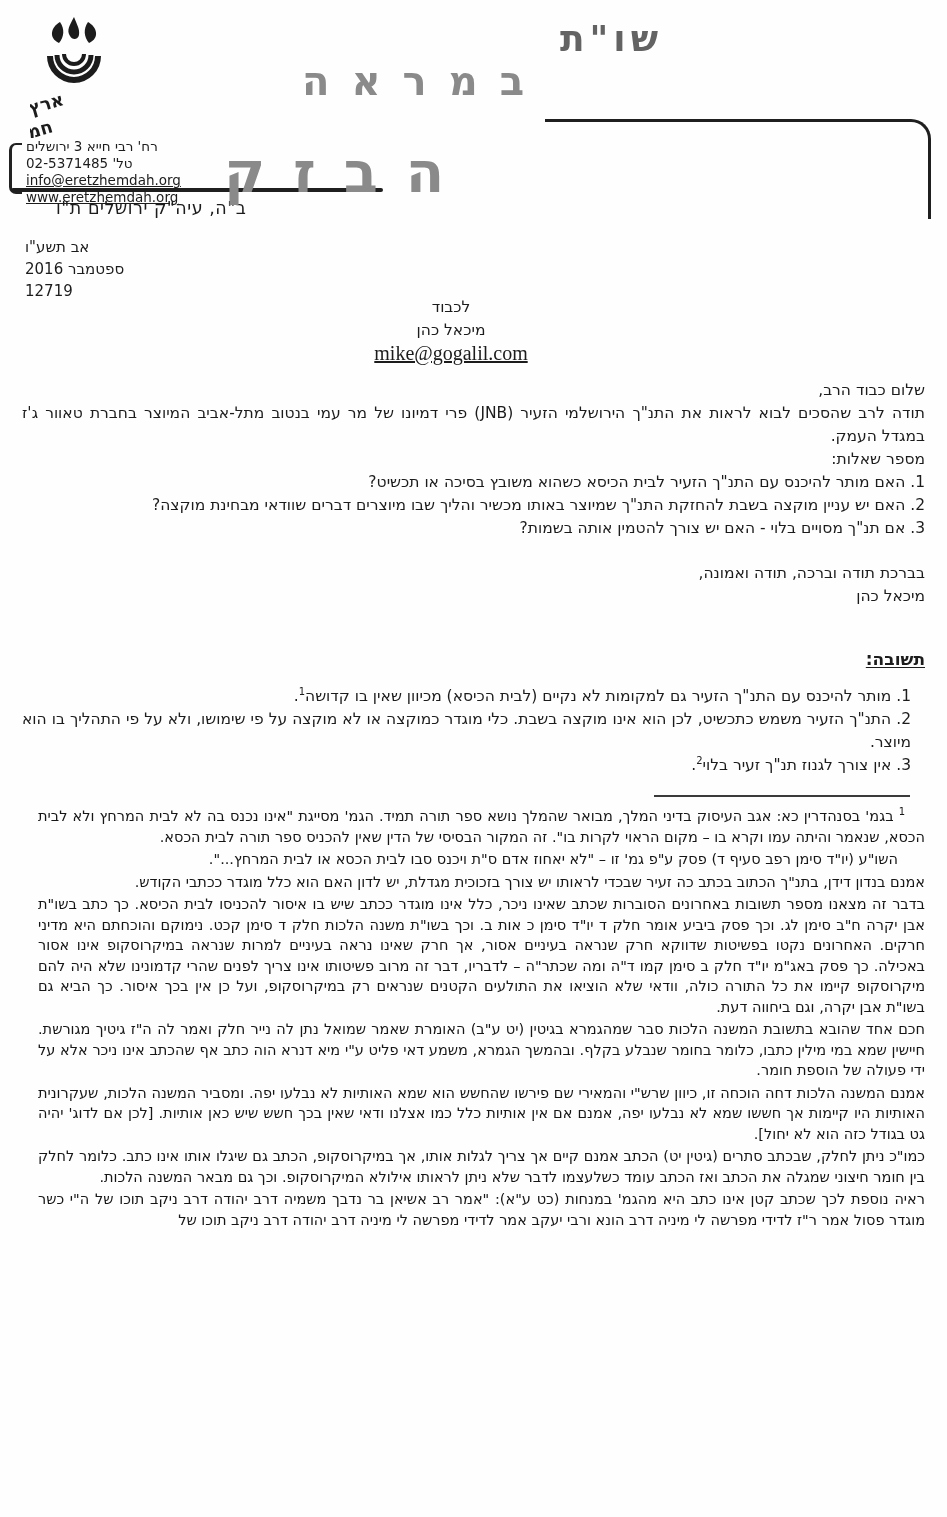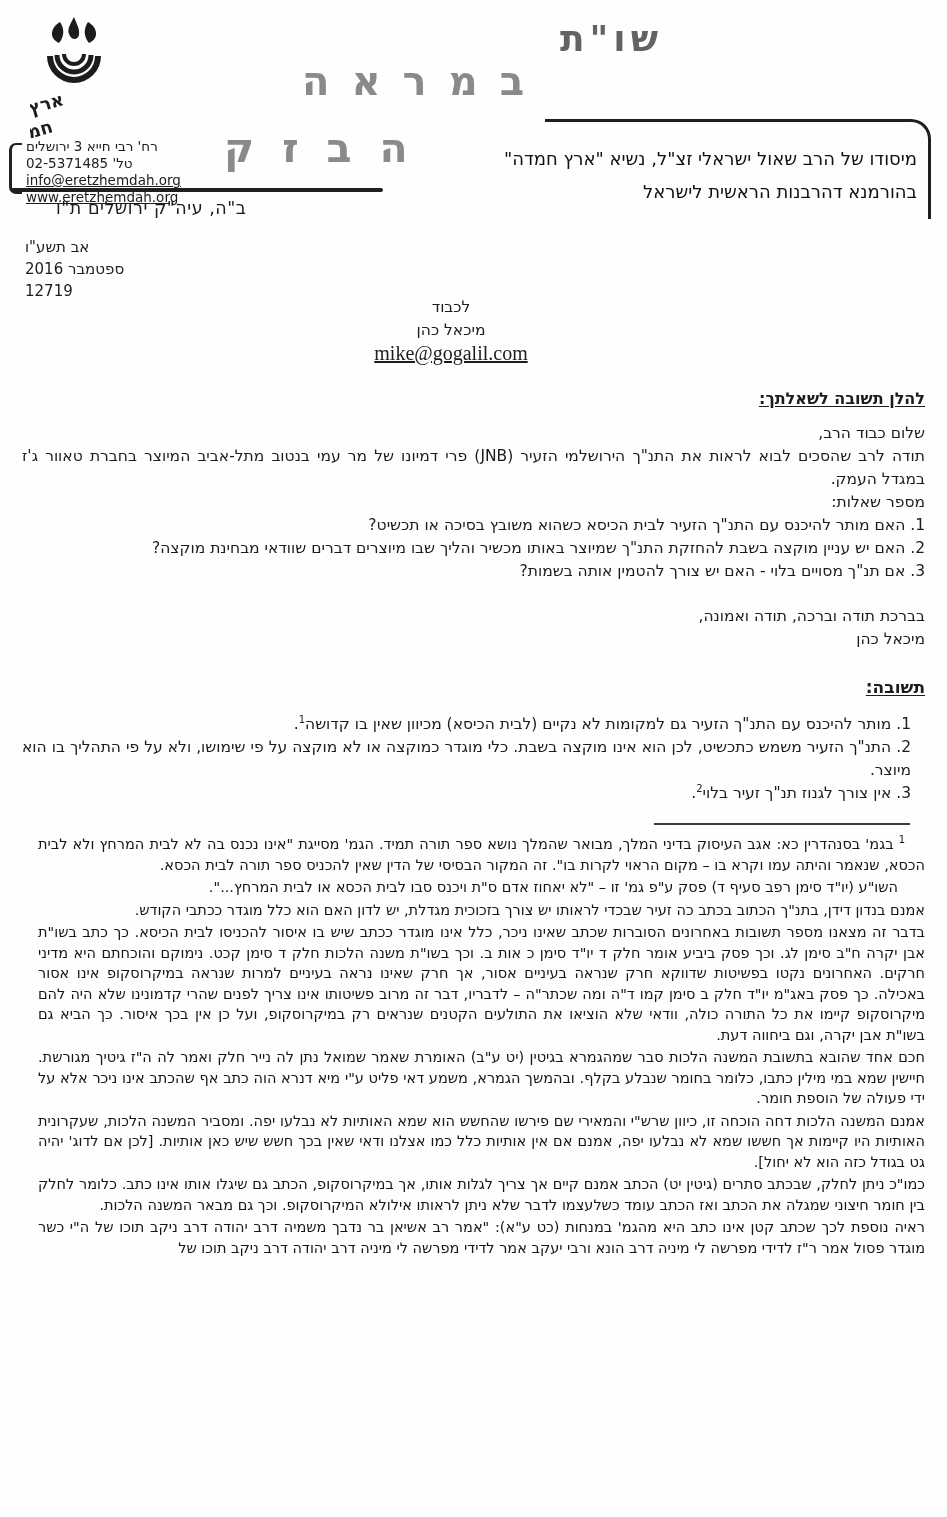--- a/index.html
+++ b/index.html
@@ -23,21 +23,21 @@
   .contact a, .contact .linklike{color:#1c1c1c;text-decoration:underline;cursor:pointer;}
   .contact-bracket{
     position:absolute;left:9px;top:143px;width:10px;height:47px;
     border-left:3px solid #222;border-top:2px solid #222;border-bottom:2px solid #222;
     border-top-left-radius:7px;border-bottom-left-radius:7px;
   }
   .thick-rule{position:absolute;left:11px;top:188px;width:372px;height:4px;background:#1f1f1f;border-radius:2px;}
   .city-line{position:absolute;left:56px;top:198px;font-size:17.5px;letter-spacing:.5px;}
   .t1{position:absolute;left:560px;top:18px;font-size:36px;font-weight:bold;color:#636363;letter-spacing:5px;}
   .t2{position:absolute;left:302px;top:58px;font-size:40px;font-weight:bold;color:#8a8a8a;letter-spacing:22px;}
-  .t3{position:absolute;left:224px;top:124px;font-size:41px;font-weight:bold;color:#8a8a8a;letter-spacing:28px;}
+  .t3{position:absolute;left:224px;top:140px;font-size:56px;font-weight:bold;color:#8a8a8a;letter-spacing:28px;}
   .hdr-rule-right{
     position:absolute;top:119px;left:545px;width:383px;height:97px;
     border-top:3px solid #1f1f1f;border-right:3px solid #1f1f1f;border-top-right-radius:20px;
   }
   .subtitle{
     position:absolute;right:30px;top:142px;text-align:right;
     font-size:18px;line-height:33px;color:#111;
   }
   .dateblock{
     position:absolute;left:25px;top:236px;text-align:left;
@@ -51,21 +51,21 @@
     font-family:"Liberation Serif",serif;direction:ltr;unicode-bidi:embed;
     display:inline-block;text-decoration:underline;font-size:20px;cursor:pointer;color:#1c1c1c;
   }
   .h-und{font-weight:bold;text-decoration:underline;text-underline-offset:2px;}
   .intro-h{margin-top:20px;font-size:16px;}
   .q-h{margin-top:9px;font-size:16px;}
   .greeting{margin-top:12px;}
   .q-body{text-align:justify;}
   .q-item{text-align:justify;}
   .closing{margin-top:22px;}
-  .ans-h{margin-top:25px;font-size:17px;text-align:right;}
+  .ans-h{margin-top:40px;font-size:17px;text-align:right;}
   .ans-list{margin-top:14px;}
   .ans-item{padding-right:14px;text-align:justify;}
   sup{font-size:10px;line-height:0;}
   .fn-sep{width:256px;height:2px;background:#3a3a3a;margin:18px 15px 9px 0;}
   .footnotes{font-size:14.5px;line-height:20.5px;text-align:justify;color:#161616;}
   .footnotes p{margin:0 0 2px 16px;}
   .fn-first{text-indent:20px;}
   .fn-indent{text-indent:27px;}
 </style>
 </head>
@@ -98,40 +98,35 @@
     <div><span class="ltr linklike">www.eretzhemdah.org</span></div>
   </div>
   <div class="thick-rule"></div>
   <div class="city-line">ב"ה, עיה"ק ירושלים ת"ו</div>
 
   <div class="hdr-rule-right"></div>
   <div class="t1">שו"ת</div>
   <div class="t2">במראה</div>
   <div class="t3">הבזק</div>
 
-  <div class="subtitle">
-    <div>מיסודו של הרב שאול ישראלי זצ"ל, נשיא "ארץ חמדה"</div>
-    <div>בהורמנא דהרבנות הראשית לישראל</div>
-  </div>
 
   <div class="dateblock">
     <div>אב תשע"ו</div>
     <div>ספטמבר 2016</div>
     <div class="num">12719</div>
   </div>
 
   <div class="flow">
 
     <div class="recipient">
       <div>לכבוד</div>
       <div>מיכאל כהן</div>
       <div><span class="email">mike@gogalil.com</span></div>
     </div>
 
-    <div class="intro-h"><span class="h-und">להלן תשובה לשאלתך:</span></div>
 
     <div class="greeting">שלום כבוד הרב,</div>
     <div class="q-body">תודה לרב שהסכים לבוא לראות את התנ"ך הירושלמי הזעיר (JNB) פרי דמיונו של מר עמי בנטוב מתל-אביב המיוצר בחברת טאוור ג'ז במגדל העמק.</div>
     <div>מספר שאלות:</div>
     <div class="q-item">1. האם מותר להיכנס עם התנ"ך הזעיר לבית הכיסא כשהוא משובץ בסיכה או תכשיט?</div>
     <div class="q-item">2. האם יש עניין מוקצה בשבת להחזקת התנ"ך שמיוצר באותו מכשיר והליך שבו מיוצרים דברים שוודאי מבחינת מוקצה?</div>
     <div class="q-item">3. אם תנ"ך מסויים בלוי - האם יש צורך להטמין אותה בשמות?</div>
 
     <div class="closing">
       <div>בברכת תודה וברכה, תודה ואמונה,</div>

